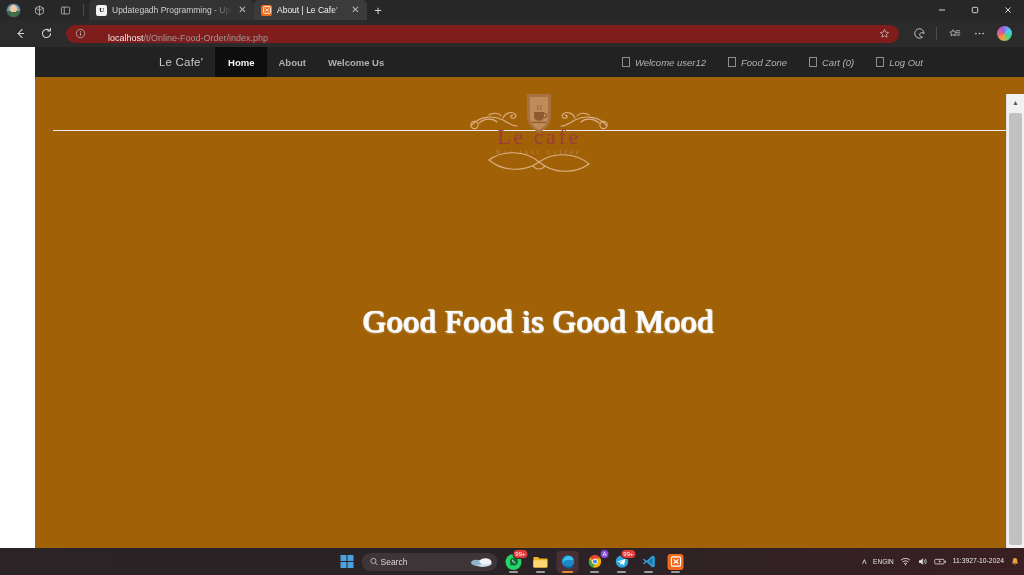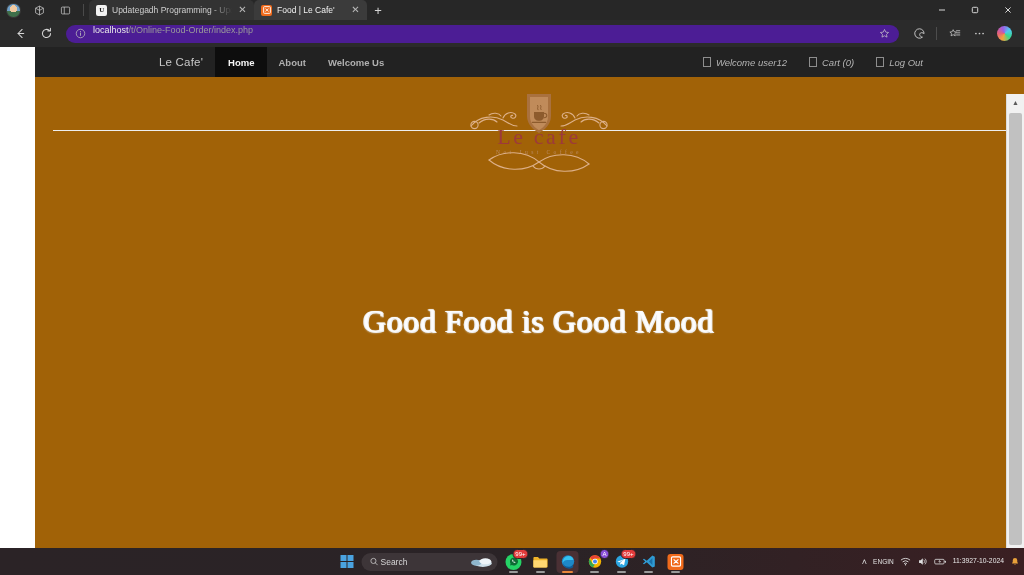--- a/index.html
+++ b/index.html
@@ -36,22 +36,22 @@
             mask-image:linear-gradient(90deg,#000 82%,transparent 100%);
             -webkit-mask-image:linear-gradient(90deg,#000 82%,transparent 100%);}
   .tabclose{flex:0 0 auto;color:#b9b9b9;font-size:10px;line-height:1;width:11px;text-align:center;}
   .newtab{width:22px;height:20px;display:flex;align-items:center;justify-content:center;color:#d4d4d4;font-size:13px;}
   .wincontrols{position:absolute;right:0;top:0;height:20px;display:flex;}
   .wc{width:33px;height:20px;display:flex;align-items:center;justify-content:center;color:#d8d8d8;font-size:10px;}
 
   
   .toolbar{height:27px;background:#2b2b2b;display:flex;align-items:center;padding:0 8px;gap:2px;}
   .tbtn{width:24px;height:20px;display:flex;align-items:center;justify-content:center;color:#d6d6d6;border-radius:4px;}
-  .omnibox{flex:1 1 auto;height:18px;background:#4c1d95;border-radius:9px;display:flex;align-items:flex-start;
-           gap:7px;padding:0 9px;margin:0 6px;}
+  .omnibox{flex:1 1 auto;height:18px;background:#7f1d1d;border-radius:9px;display:flex;align-items:flex-end;
+           gap:22px;padding:0 9px;margin:0 6px;}
   .omni-url{font-size:9px;color:#9a9a9a;white-space:nowrap;overflow:hidden;}
   .omni-url b{color:#e8e8e8;font-weight:normal;}
   .omni-star{margin-left:auto;color:#cfcfcf;}
   .tb-right{display:flex;align-items:center;gap:1px;}
   .vdiv{width:1px;height:13px;background:#4d4d4d;margin:0 4px;}
   .copilot{width:15px;height:15px;border-radius:50%;
      background:conic-gradient(from 200deg,#f2a33c,#e4607b,#9b5de5,#4cc9f0,#39d98a,#f2a33c);}
 
   
   .viewport{position:absolute;left:0;top:47px;width:1024px;height:501px;background:#ffffff;overflow:hidden;}
@@ -141,21 +141,21 @@
         <span class="tabclose">✕</span>
       </div>
 
       <div class="tab active">
         <span class="tabfav fav-orange">
           <svg width="8" height="8" viewBox="0 0 10 10">
               <rect x="0.8" y="0.8" width="8.4" height="8.4" rx="1" fill="none" stroke="#fff" stroke-width="1.1"></rect>
               <path d="M3 3.2 5 5l-2 1.8M7 3.2 5 5l2 1.8" fill="none" stroke="#fff" stroke-width="1"></path>
             </svg>
         </span>
-        <span class="tabtitle">Food | Le Cafe'</span>
+        <span class="tabtitle">About | Le Cafe'</span>
         <span class="tabclose">✕</span>
       </div>
 
       <div class="newtab">+</div>
 
       <div class="wincontrols">
         <div class="wc">
           <svg width="10" height="10" viewBox="0 0 10 10">
               <path d="M2 5h6" stroke="#d8d8d8" stroke-width="1"></path>
             </svg>
@@ -239,20 +239,24 @@
             <div class="navlink">About</div>
             <div class="navlink">Welcome Us</div>
           </div>
           <div class="navright">
             <div class="navritem">
               <span class="tofu"></span>
               <span>Welcome user12</span>
             </div>
             <div class="navritem">
               <span class="tofu"></span>
+              <span>Food Zone</span>
+            </div>
+            <div class="navritem">
+              <span class="tofu"></span>
               <span>Cart (0)</span>
             </div>
             <div class="navritem">
               <span class="tofu"></span>
               <span>Log Out</span>
             </div>
           </div>
         </div>
 
         <div class="content">

